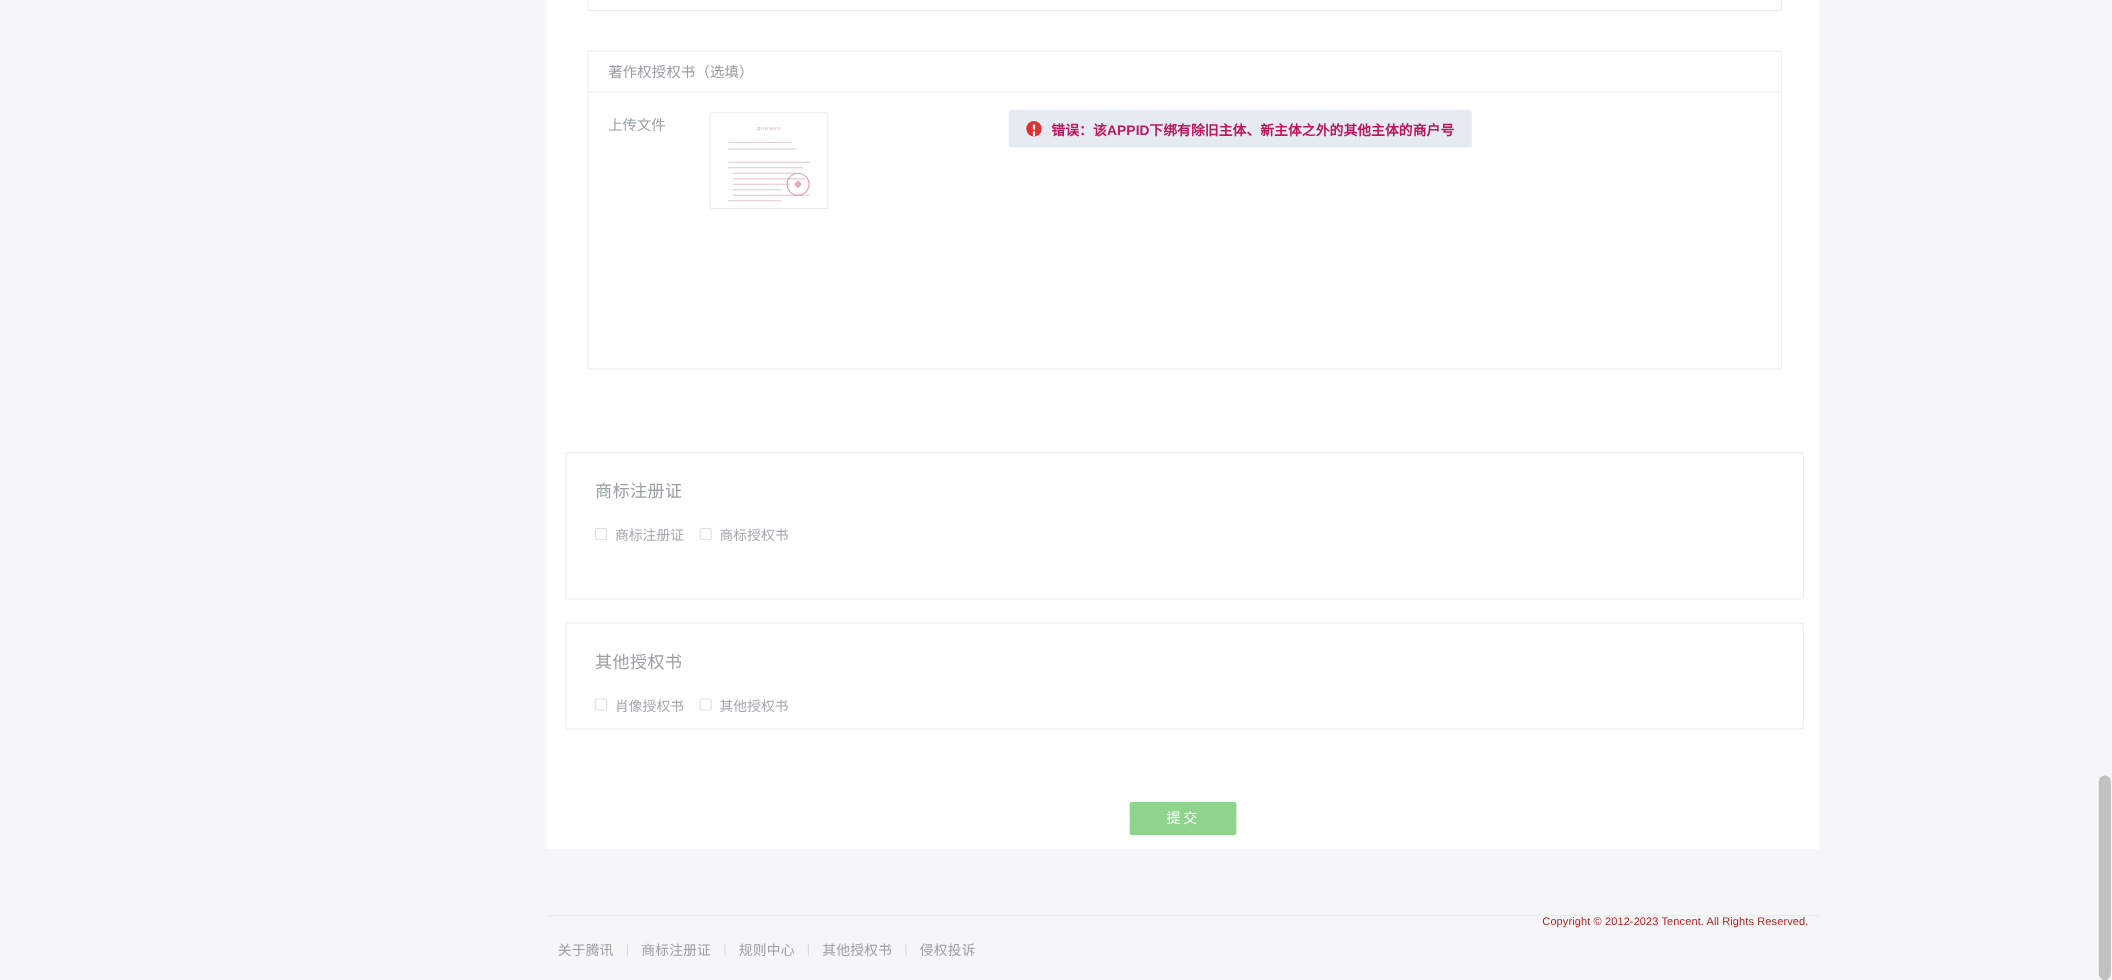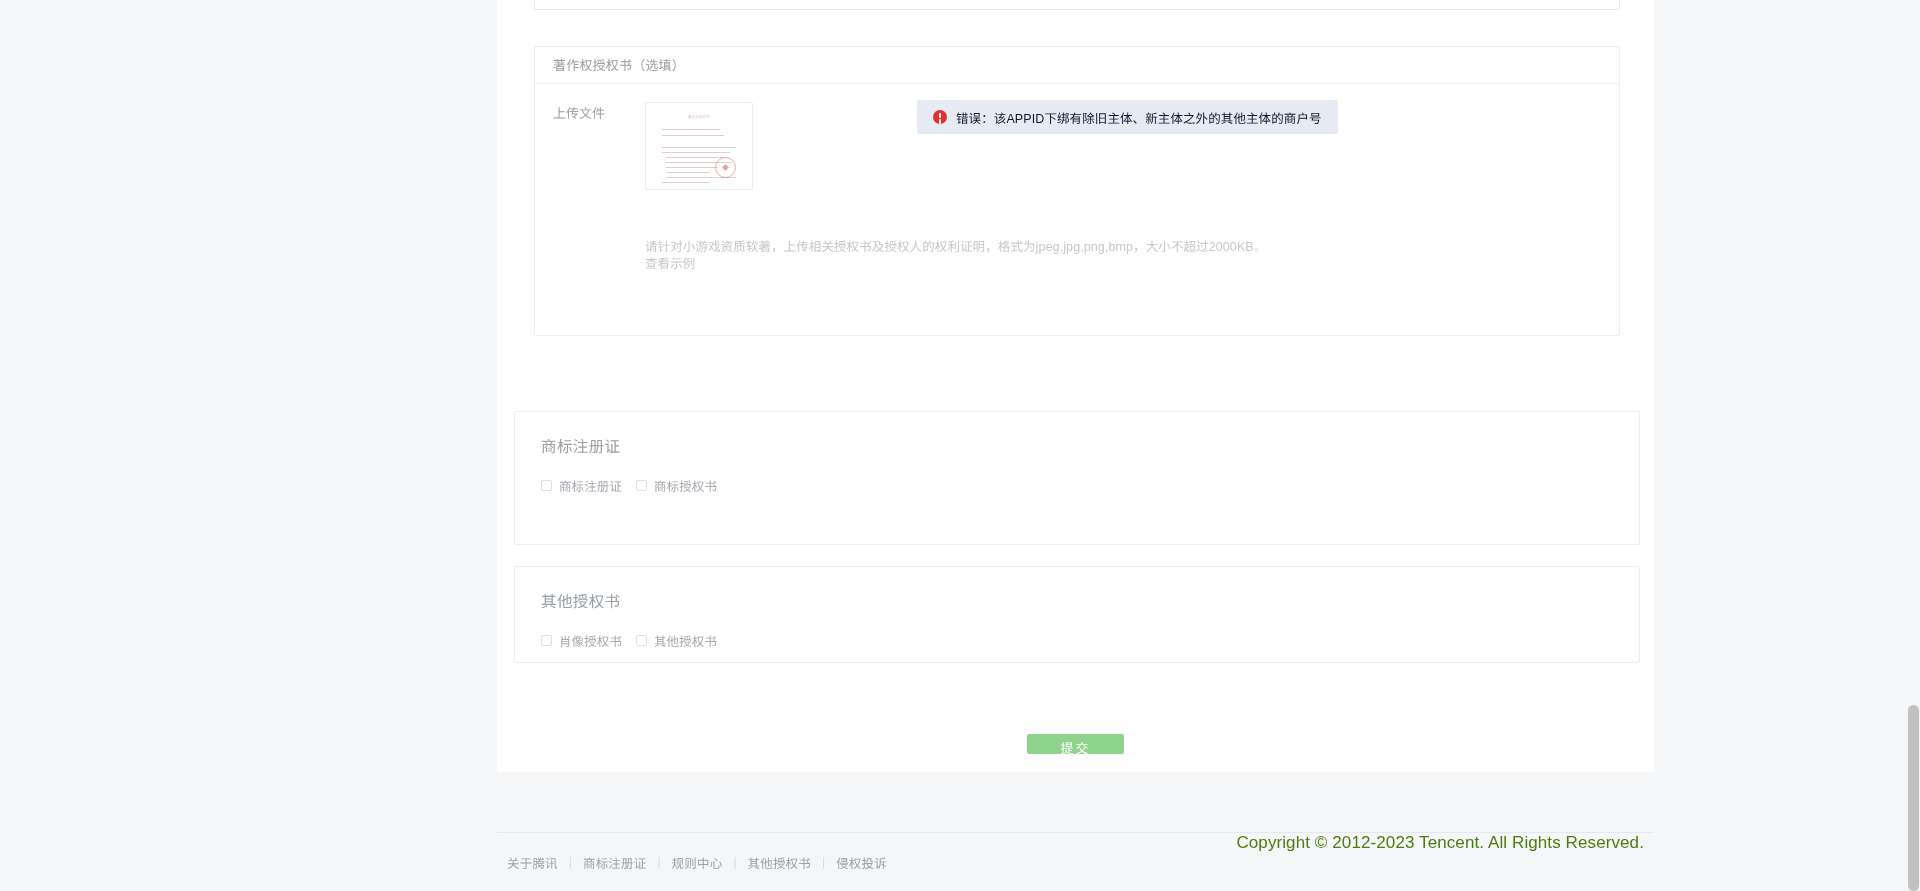--- a/index.html
+++ b/index.html
@@ -169,23 +169,24 @@
     top: 3px;
     width: 2px;
     height: 5px;
     margin-left: -1px;
     background: #ffffff;
     border-radius: 1px;
     box-shadow: 0 6px 0 0 #ffffff;
   }
   .alert-text {
     font-size: 12.5px;
-    color: #0f172a;
+    color: #be185d;
     white-space: nowrap;
     letter-spacing: .1px;
+    font-weight: bold;
   }
 
   
   .helper {
     position: absolute;
     left: 110px;
     top: 155px;
     font-size: 12.5px;
     color: #c4c8cc;
     line-height: 17px;
@@ -250,21 +251,21 @@
     top: 716px;
     width: 1157px;
     height: 56px;
     display: flex;
     align-items: center;
     justify-content: center;
     background: transparent;
   }
   .btn-submit {
     width: 97px;
-    height: 20px;
+    height: 30px;
     background: #8fd48c;
     color: #ffffff;
     border: none;
     border-radius: 2px;
     font-size: 13px;
     font-family: inherit;
     cursor: pointer;
     letter-spacing: 2px;
     line-height: 30px;
     padding: 0;
@@ -309,22 +310,22 @@
     text-decoration: none;
     cursor: pointer;
     letter-spacing: .2px;
   }
   .footer-sep {
     color: #d8dbdf;
     margin: 0 11px;
     font-size: 12px;
   }
   .footer-copy {
-    font-size: 17px;
-    color: #4d7c0f;
+    font-size: 10px;
+    color: #b91c1c;
     letter-spacing: .1px;
   }
 
   
   .scrollbar-track {
     position: absolute;
     right: 0;
     top: 0;
     width: 15px;
     height: 891px;
@@ -379,24 +380,20 @@
           </div>
 
           <div class="alert-error">
             <span class="alert-icon"></span>
             <span class="alert-text">错误：该APPID下绑有除旧主体、新主体之外的其他主体的商户号</span>
           </div>
 
         </div>
       </div>
 
-      <div class="helper">
-        <span>请针对小游戏资质软著，上传相关授权书及授权人的权利证明，格式为jpeg,jpg,png,bmp，大小不超过2000KB。</span>
-        <a class="helper-link">查看示例</a>
-      </div>
 
     </div>
   </div>
 
   <div class="card card-section card-trademark">
     <div class="section-title">商标注册证</div>
 
     <div class="checkbox-group">
       <label class="checkbox-item">
         <span class="checkbox-box"></span>

